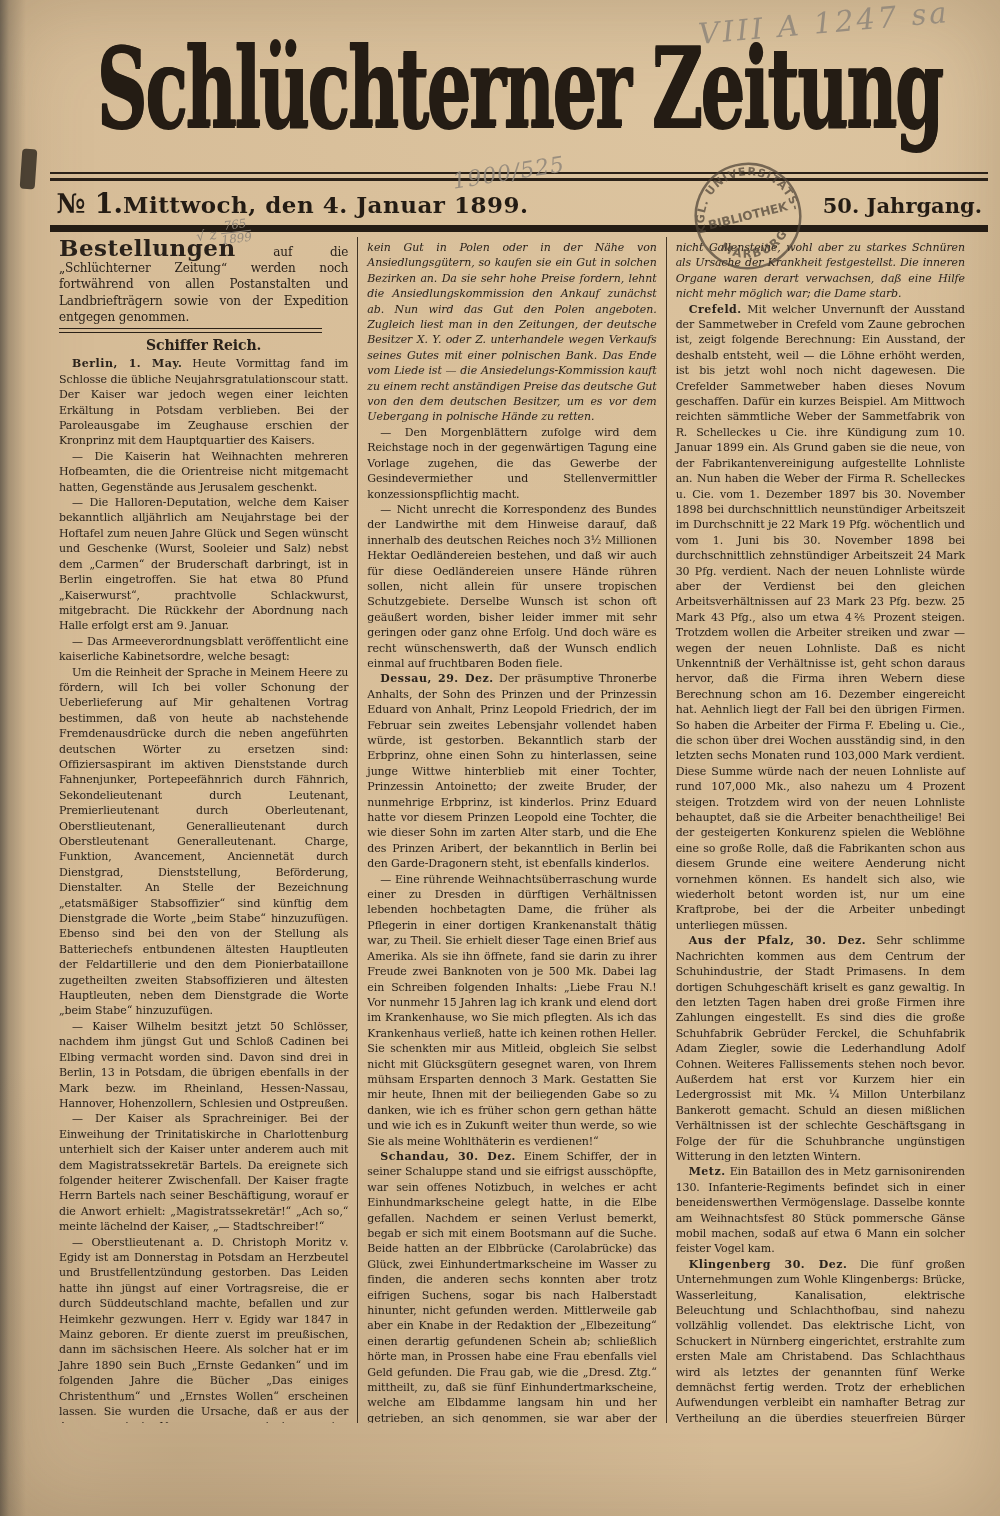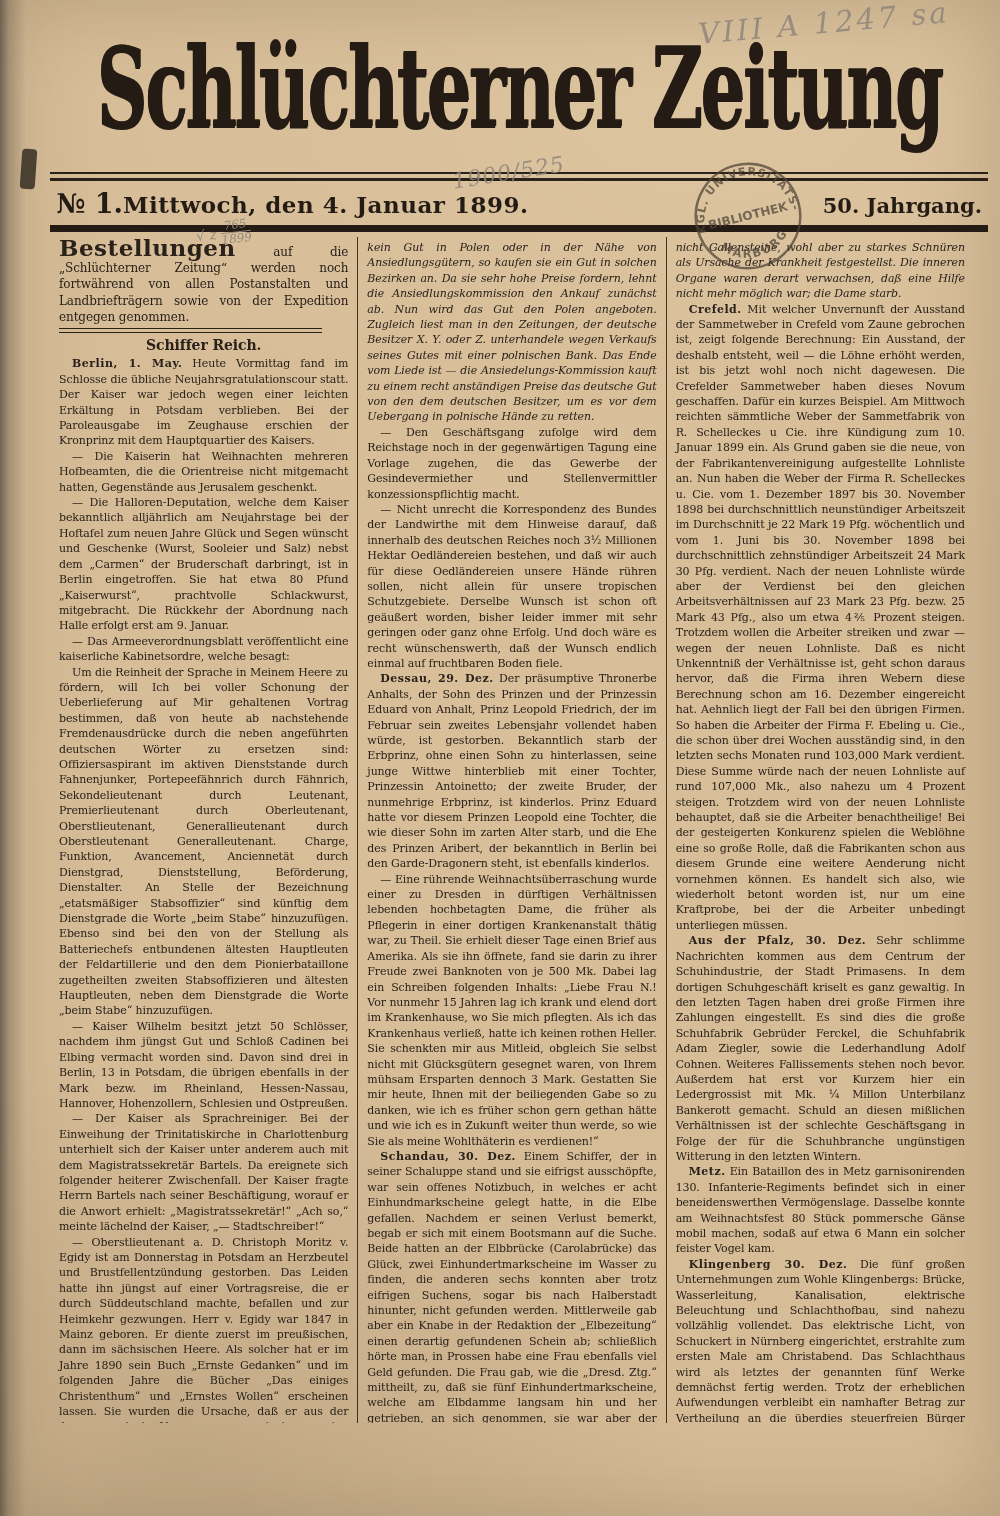--- a/index.html
+++ b/index.html
@@ -114,21 +114,21 @@
         <p class="para">— Die Kaiserin hat Weihnachten mehreren Hofbeamten, die die Orientreise nicht mitgemacht hatten, Gegenstände aus Jerusalem geschenkt.</p>
         <p class="para">— Die Halloren-Deputation, welche dem Kaiser bekanntlich alljährlich am Neujahrstage bei der Hoftafel zum neuen Jahre Glück und Segen wünscht und Geschenke (Wurst, Sooleier und Salz) nebst dem „Carmen“ der Bruderschaft darbringt, ist in Berlin eingetroffen. Sie hat etwa 80 Pfund „Kaiserwurst“, prachtvolle Schlackwurst, mitgebracht. Die Rückkehr der Abordnung nach Halle erfolgt erst am 9. Januar.</p>
         <p class="para">— Das Armeeverordnungsblatt veröffentlicht eine kaiserliche Kabinetsordre, welche besagt:</p>
         <p class="para">Um die Reinheit der Sprache in Meinem Heere zu fördern, will Ich bei voller Schonung der Ueberlieferung auf Mir gehaltenen Vortrag bestimmen, daß von heute ab nachstehende Fremdenausdrücke durch die neben angeführten deutschen Wörter zu ersetzen sind: Offiziersaspirant im aktiven Dienststande durch Fahnenjunker, Portepeefähnrich durch Fähnrich, Sekondelieutenant durch Leutenant, Premierlieutenant durch Oberleutenant, Oberstlieutenant, Generallieutenant durch Oberstleutenant Generalleutenant. Charge, Funktion, Avancement, Anciennetät durch Dienstgrad, Dienststellung, Beförderung, Dienstalter. An Stelle der Bezeichnung „etatsmäßiger Stabsoffizier“ sind künftig dem Dienstgrade die Worte „beim Stabe“ hinzuzufügen. Ebenso sind bei den von der Stellung als Batteriechefs entbundenen ältesten Hauptleuten der Feldartillerie und den dem Pionierbataillone zugetheilten zweiten Stabsoffizieren und ältesten Hauptleuten, neben dem Dienstgrade die Worte „beim Stabe“ hinzuzufügen.</p>
         <p class="para">— Kaiser Wilhelm besitzt jetzt 50 Schlösser, nachdem ihm jüngst Gut und Schloß Cadinen bei Elbing vermacht worden sind. Davon sind drei in Berlin, 13 in Potsdam, die übrigen ebenfalls in der Mark bezw. im Rheinland, Hessen-Nassau, Hannover, Hohenzollern, Schlesien und Ostpreußen.</p>
         <p class="para">— Der Kaiser als Sprachreiniger. Bei der Einweihung der Trinitatiskirche in Charlottenburg unterhielt sich der Kaiser unter anderem auch mit dem Magistratssekretär Bartels. Da ereignete sich folgender heiterer Zwischenfall. Der Kaiser fragte Herrn Bartels nach seiner Beschäftigung, worauf er die Anwort erhielt: „Magistratssekretär!“ „Ach so,“ meinte lächelnd der Kaiser, „— Stadtschreiber!“</p>
         <p class="para">— Oberstlieutenant a. D. Christoph Moritz v. Egidy ist am Donnerstag in Potsdam an Herzbeutel und Brustfellentzündung gestorben. Das Leiden hatte ihn jüngst auf einer Vortragsreise, die er durch Süddeutschland machte, befallen und zur Heimkehr gezwungen. Herr v. Egidy war 1847 in Mainz geboren. Er diente zuerst im preußischen, dann im sächsischen Heere. Als solcher hat er im Jahre 1890 sein Buch „Ernste Gedanken“ und im folgenden Jahre die Bücher „Das einiges Christenthum“ und „Ernstes Wollen“ erscheinen lassen. Sie wurden die Ursache, daß er aus der Armee austrat. Von nun an vertrat er seine Bestrebungen, eine Reformation von Dogma und Kirchenglauben einzuleiten, ein praktisch-nationales Christenthum zu begründen, durch öffentliche Vorträge. Doch gerieth er, zumal seit der Reichstagswahl 1893, in harte Kollision mit der Praxis, der gegenüber seine Theorien nicht Stand zu halten vermochten.</p>
       </section>
     <section class="col">
         <p class="para noindent">kein Gut in Polen oder in der Nähe von Ansiedlungsgütern, so kaufen sie ein Gut in solchen Bezirken an. Da sie sehr hohe Preise fordern, lehnt die Ansiedlungskommission den Ankauf zunächst ab. Nun wird das Gut den Polen angeboten. Zugleich liest man in den Zeitungen, der deutsche Besitzer X. Y. oder Z. unterhandele wegen Verkaufs seines Gutes mit einer polnischen Bank. Das Ende vom Liede ist — die Ansiedelungs-Kommission kauft zu einem recht anständigen Preise das deutsche Gut von den dem deutschen Besitzer, um es vor dem Uebergang in polnische Hände zu retten.</p>
-        <p class="para">— Den Geschäftsgang zufolge wird dem Reichstage noch in der gegenwärtigen Tagung eine Vorlage zugehen, die das Gewerbe der Gesindevermiether und Stellenvermittler konzessionspflichtig macht.</p>
+        <p class="para">— Den Morgenblättern zufolge wird dem Reichstage noch in der gegenwärtigen Tagung eine Vorlage zugehen, die das Gewerbe der Gesindevermiether und Stellenvermittler konzessionspflichtig macht.</p>
         <p class="para">— Nicht unrecht die Korrespondenz des Bundes der Landwirthe mit dem Hinweise darauf, daß innerhalb des deutschen Reiches noch 3½ Millionen Hektar Oedländereien bestehen, und daß wir auch für diese Oedländereien unsere Hände rühren sollen, nicht allein für unsere tropischen Schutzgebiete. Derselbe Wunsch ist schon oft geäußert worden, bisher leider immer mit sehr geringen oder ganz ohne Erfolg. Und doch wäre es recht wünschenswerth, daß der Wunsch endlich einmal auf fruchtbaren Boden fiele.</p>
         <p class="para"><span class="lead">Dessau, 29. Dez.</span> Der präsumptive Thronerbe Anhalts, der Sohn des Prinzen und der Prinzessin Eduard von Anhalt, Prinz Leopold Friedrich, der im Februar sein zweites Lebensjahr vollendet haben würde, ist gestorben. Bekanntlich starb der Erbprinz, ohne einen Sohn zu hinterlassen, seine junge Wittwe hinterblieb mit einer Tochter, Prinzessin Antoinetto; der zweite Bruder, der nunmehrige Erbprinz, ist kinderlos. Prinz Eduard hatte vor diesem Prinzen Leopold eine Tochter, die wie dieser Sohn im zarten Alter starb, und die Ehe des Prinzen Aribert, der bekanntlich in Berlin bei den Garde-Dragonern steht, ist ebenfalls kinderlos.</p>
         <p class="para">— Eine rührende Weihnachtsüberraschung wurde einer zu Dresden in dürftigen Verhältnissen lebenden hochbetagten Dame, die früher als Pflegerin in einer dortigen Krankenanstalt thätig war, zu Theil. Sie erhielt dieser Tage einen Brief aus Amerika. Als sie ihn öffnete, fand sie darin zu ihrer Freude zwei Banknoten von je 500 Mk. Dabei lag ein Schreiben folgenden Inhalts: „Liebe Frau N.! Vor nunmehr 15 Jahren lag ich krank und elend dort im Krankenhause, wo Sie mich pflegten. Als ich das Krankenhaus verließ, hatte ich keinen rothen Heller. Sie schenkten mir aus Mitleid, obgleich Sie selbst nicht mit Glücksgütern gesegnet waren, von Ihrem mühsam Ersparten dennoch 3 Mark. Gestatten Sie mir heute, Ihnen mit der beiliegenden Gabe so zu danken, wie ich es früher schon gern gethan hätte und wie ich es in Zukunft weiter thun werde, so wie Sie als meine Wohlthäterin es verdienen!“</p>
         <p class="para"><span class="lead">Schandau, 30. Dez.</span> Einem Schiffer, der in seiner Schaluppe stand und sie eifrigst ausschöpfte, war sein offenes Notizbuch, in welches er acht Einhundmarkscheine gelegt hatte, in die Elbe gefallen. Nachdem er seinen Verlust bemerkt, begab er sich mit einem Bootsmann auf die Suche. Beide hatten an der Elbbrücke (Carolabrücke) das Glück, zwei Einhundertmarkscheine im Wasser zu finden, die anderen sechs konnten aber trotz eifrigen Suchens, sogar bis nach Halberstadt hinunter, nicht gefunden werden. Mittlerweile gab aber ein Knabe in der Redaktion der „Elbezeitung“ einen derartig gefundenen Schein ab; schließlich hörte man, in Prossen habe eine Frau ebenfalls viel Geld gefunden. Die Frau gab, wie die „Dresd. Ztg.“ mittheilt, zu, daß sie fünf Einhundertmarkscheine, welche am Elbdamme langsam hin und her getrieben, an sich genommen, sie war aber der Meinung gewesen, daß solches Papiergeld, welches man in die Elbe geworfen, wohl nicht echt sein könnte. Die Scheine gab sie selbstverständlich zurück und so kam der Verlierer zu seinem Gelde.</p>
       </section>
     <section class="col">
         <p class="para noindent">nicht Gallensteine, wohl aber zu starkes Schnüren als Ursache der Krankheit festgestellst. Die inneren Organe waren derart verwachsen, daß eine Hilfe nicht mehr möglich war; die Dame starb.</p>
         <p class="para"><span class="lead">Crefeld.</span> Mit welcher Unvernunft der Ausstand der Sammetweber in Crefeld vom Zaune gebrochen ist, zeigt folgende Berechnung: Ein Ausstand, der deshalb entsteht, weil — die Löhne erhöht werden, ist bis jetzt wohl noch nicht dagewesen. Die Crefelder Sammetweber haben dieses Novum geschaffen. Dafür ein kurzes Beispiel. Am Mittwoch reichten sämmtliche Weber der Sammetfabrik von R. Schelleckes u Cie. ihre Kündigung zum 10. Januar 1899 ein. Als Grund gaben sie die neue, von der Fabrikantenvereinigung aufgestellte Lohnliste an. Nun haben die Weber der Firma R. Schelleckes u. Cie. vom 1. Dezember 1897 bis 30. November 1898 bei durchschnittlich neunstündiger Arbeitszeit im Durchschnitt je 22 Mark 19 Pfg. wöchentlich und vom 1. Juni bis 30. November 1898 bei durchschnittlich zehnstündiger Arbeitszeit 24 Mark 30 Pfg. verdient. Nach der neuen Lohnliste würde aber der Verdienst bei den gleichen Arbeitsverhältnissen auf 23 Mark 23 Pfg. bezw. 25 Mark 43 Pfg., also um etwa 4⅖ Prozent steigen. Trotzdem wollen die Arbeiter streiken und zwar — wegen der neuen Lohnliste. Daß es nicht Unkenntniß der Verhältnisse ist, geht schon daraus hervor, daß die Firma ihren Webern diese Berechnung schon am 16. Dezember eingereicht hat. Aehnlich liegt der Fall bei den übrigen Firmen. So haben die Arbeiter der Firma F. Ebeling u. Cie., die schon über drei Wochen ausständig sind, in den letzten sechs Monaten rund 103,000 Mark verdient. Diese Summe würde nach der neuen Lohnliste auf rund 107,000 Mk., also nahezu um 4 Prozent steigen. Trotzdem wird von der neuen Lohnliste behauptet, daß sie die Arbeiter benachtheilige! Bei der gesteigerten Konkurenz spielen die Weblöhne eine so große Rolle, daß die Fabrikanten schon aus diesem Grunde eine weitere Aenderung nicht vornehmen können. Es handelt sich also, wie wiederholt betont worden ist, nur um eine Kraftprobe, bei der die Arbeiter unbedingt unterliegen müssen.</p>
         <p class="para"><span class="lead">Aus der Pfalz, 30. Dez.</span> Sehr schlimme Nachrichten kommen aus dem Centrum der Schuhindustrie, der Stadt Primasens. In dem dortigen Schuhgeschäft kriselt es ganz gewaltig. In den letzten Tagen haben drei große Firmen ihre Zahlungen eingestellt. Es sind dies die große Schuhfabrik Gebrüder Ferckel, die Schuhfabrik Adam Ziegler, sowie die Lederhandlung Adolf Cohnen. Weiteres Fallissements stehen noch bevor. Außerdem hat erst vor Kurzem hier ein Ledergrossist mit Mk. ¼ Millon Unterbilanz Bankerott gemacht. Schuld an diesen mißlichen Verhältnissen ist der schlechte Geschäftsgang in Folge der für die Schuhbranche ungünstigen Witterung in den letzten Wintern.</p>
         <p class="para"><span class="lead">Metz.</span> Ein Bataillon des in Metz garnisonirenden 130. Infanterie-Regiments befindet sich in einer beneidenswerthen Vermögenslage. Dasselbe konnte am Weihnachtsfest 80 Stück pommersche Gänse mobil machen, sodaß auf etwa 6 Mann ein solcher feister Vogel kam.</p>

